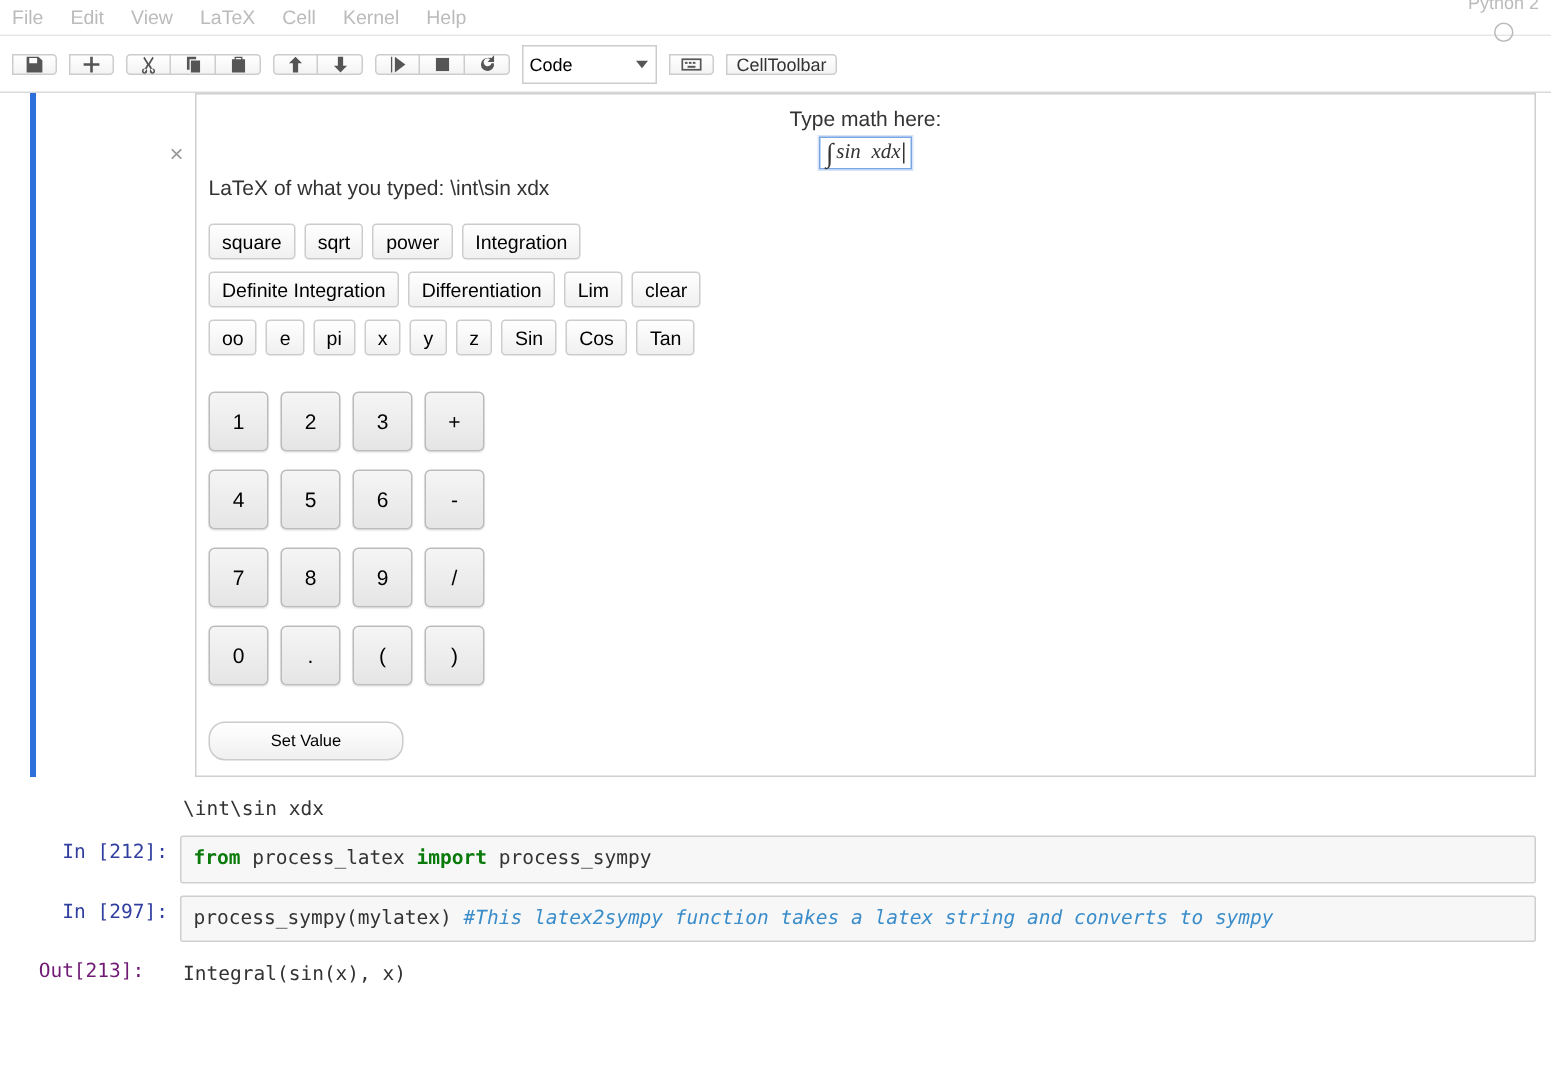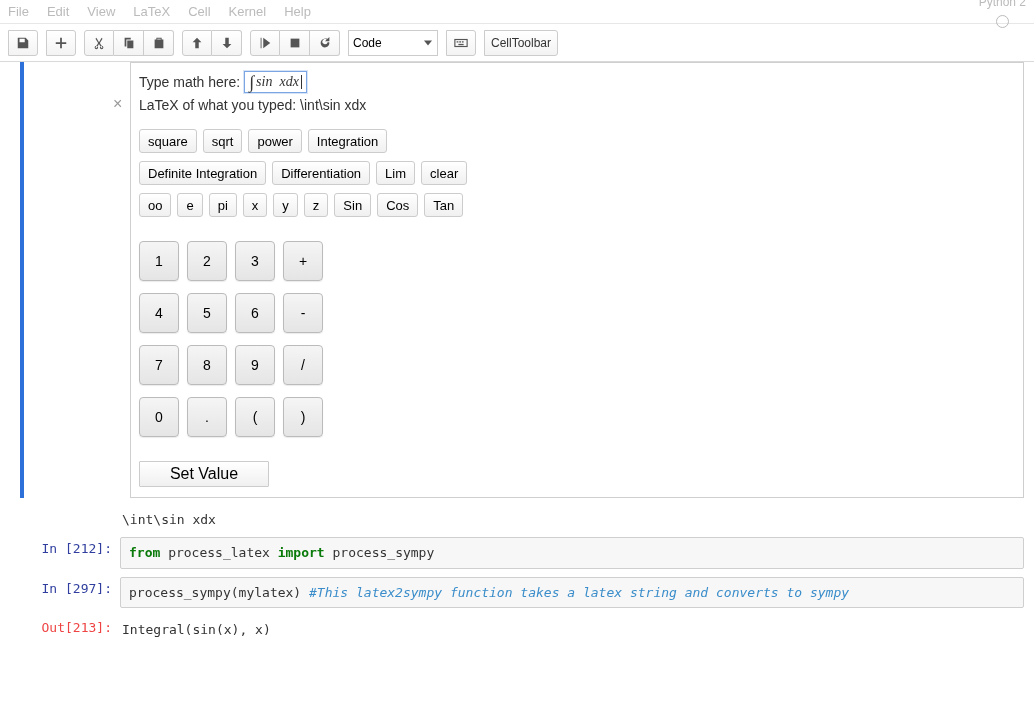--- a/index.html
+++ b/index.html
@@ -43,21 +43,21 @@
     height: 38px;
     padding: 4px 8px;
     border-bottom: 1px solid #d9d9d9;
     gap: 8px;
   }
   .btn-group {
     display: flex;
     gap: 0;
   }
   .tb-btn {
-    height: 26px;
+    height: 14px;
     min-width: 30px;
     padding: 0 6px;
     background: linear-gradient(#fff,#f3f3f3);
     border: 1px solid #ccc;
     display: flex;
     align-items: center;
     justify-content: center;
     cursor: pointer;
     font-size: 12px;
     color: #333;
@@ -99,21 +99,21 @@
   }
   .prompt {
     width: 110px;
     min-width: 110px;
     text-align: right;
     padding: 4px 8px 0 0;
     font-family: monospace;
     font-size: 13px;
   }
   .prompt.in { color: #303F9F; }
-  .prompt.out { color: #ef4444; }
+  .prompt.out { color: #701a75; text-align: center; }
   .cell-body { flex: 1; }
   .code-input {
     border: 1px solid #cfcfcf;
     background: #f7f7f7;
     padding: 6px 8px;
     border-radius: 2px;
     font-family: monospace;
     font-size: 13px;
     line-height: 1.35;
     white-space: pre;
@@ -155,20 +155,21 @@
     font-size: 16px;
     cursor: pointer;
   }
   .math-line {
     padding: 8px 8px 2px 8px;
     font-size: 14px;
     display: flex;
     align-items: center;
     gap: 4px;
     flex-wrap: wrap;
+    flex-direction: column;
   }
   .math-input-box {
     display: inline-flex;
     align-items: center;
     gap: 2px;
     padding: 1px 4px;
     border: 1px solid #7aa7e3;
     box-shadow: 0 0 0 1px rgba(122,167,227,0.3);
     font-family: "Times New Roman", serif;
     font-size: 14px;
@@ -203,22 +204,22 @@
     border-radius: 4px;
     font-size: 14px;
     display: flex; align-items: center; justify-content: center;
     cursor: pointer;
     box-shadow: 0 1px 1px rgba(0,0,0,0.08);
   }
   .set-value-btn {
     width: 130px; height: 26px;
     border: 1px solid #ccc;
     background: linear-gradient(#fff,#f0f0f0);
-    border-radius: 1px;
-    font-size: 16px;
+    border-radius: 11px;
+    font-size: 11px;
     cursor: pointer;
     margin: 0 8px 10px 8px;
   }
 </style>
 </head>
 <body>
 
 <div class="menubar">
   <span class="menu-item">File</span>
   <span class="menu-item">Edit</span>

